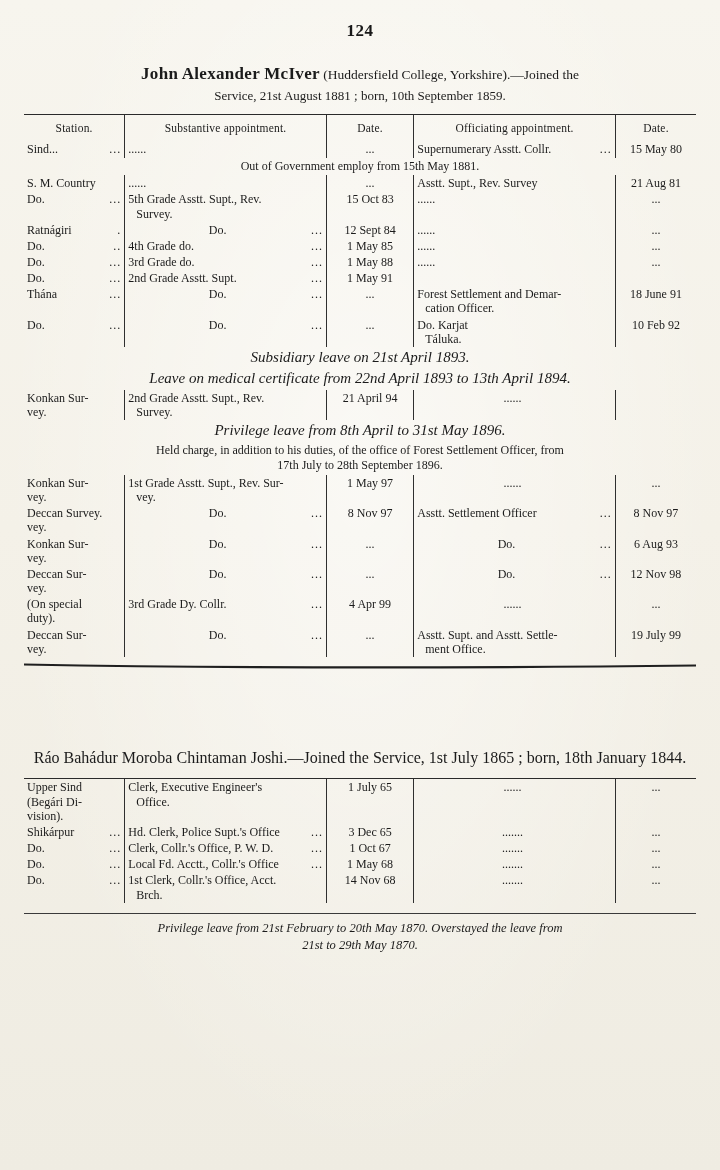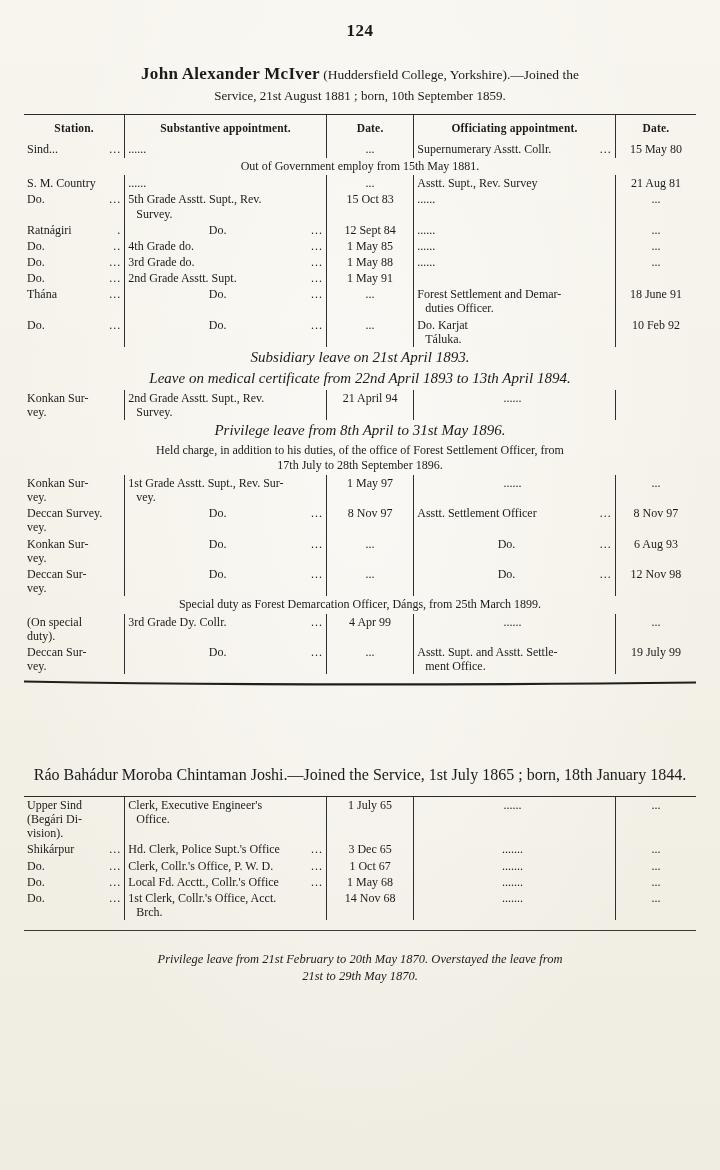--- a/index.html
+++ b/index.html
@@ -67,21 +67,21 @@
     font-size: 12px;
     table-layout: fixed;
   }
   table.reg col.c-station { width: 15%; }
   table.reg col.c-subst   { width: 30%; }
   table.reg col.c-date1   { width: 13%; }
   table.reg col.c-offic   { width: 30%; }
   table.reg col.c-date2   { width: 12%; }
 
   table.reg th {
-    font-weight: bold;
+    font-weight: normal;
     font-size: 11.5px;
     text-align: center;
     padding: 7px 2px 7px 2px;
     border-left: 1px solid #2f2f2f;
     border-right: 1px solid #2f2f2f;
     letter-spacing: 0.2px;
   }
   table.reg th:first-child { border-left: none; }
   table.reg th:last-child { border-right: none; }
 
@@ -120,21 +120,21 @@
   .entry2-title {
     text-align: center;
     margin-top: 26px;
     line-height: 1.35;
   }
   .footer-note {
     text-align: center;
     font-style: italic;
     font-size: 12.5px;
     line-height: 1.35;
-    margin-top: 20px;
+    margin-top: 6px;
   }
   .curve-rule {
     position: relative;
     height: 6px;
     margin-top: 6px;
   }
   .curve-rule svg { display: block; width: 100%; height: 6px; }
   .blank-area { height: 52px; }
 </style>
 </head>
@@ -342,21 +342,21 @@
               <span style="flex: 1 1 0%; text-align: center;">Do.</span>
               <span class="dots">...</span>
             </div>
           </td>
           <td class="cell-date">...</td>
           <td class="cell-offic">
             <div class="subst-flex">
               <span>Forest  Settlement  and  Demar-</span>
               <span class="dots"></span>
             </div>
-            <div style="padding-left: 8px;">duties Officer.</div>
+            <div style="padding-left: 8px;">cation Officer.</div>
           </td>
           <td class="cell-date">18 June 91</td>
         </tr>
         <tr>
           <td class="cell-station">
             <div class="station-line">
               <span>Do.</span>
               <span class="dots">...</span>
             </div>
           </td>
@@ -506,25 +506,20 @@
             </div>
           </td>
           <td class="cell-date">...</td>
           <td class="cell-offic">
             <div class="subst-flex">
               <span style="flex: 1 1 0%; text-align: center;">Do.</span>
               <span class="dots">...</span>
             </div>
           </td>
           <td class="cell-date">12 Nov 98</td>
-        </tr>
-        <tr class="note-row">
-          <td colspan="5" class="plain">
-            <span class="two-line">Special duty as Forest Demarcation Officer, Dángs, from 25th March 1899.</span>
-          </td>
         </tr>
         <tr>
           <td class="cell-station">
             <div class="station-line">
               <span>(On     special</span>
               <span class="dots"></span>
             </div>
             <div>duty).</div>
           </td>
           <td class="cell-subst">

